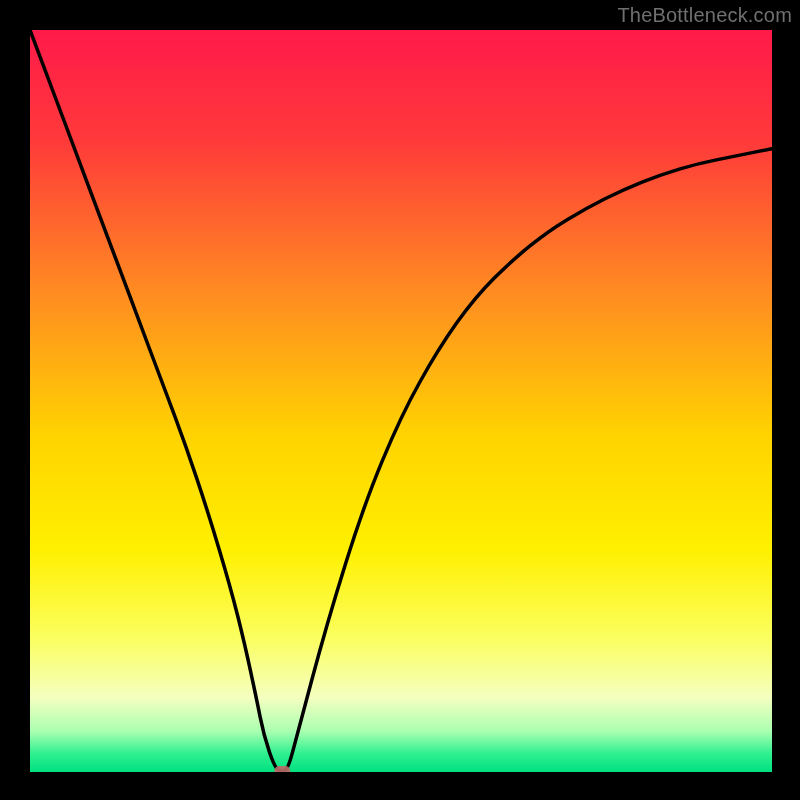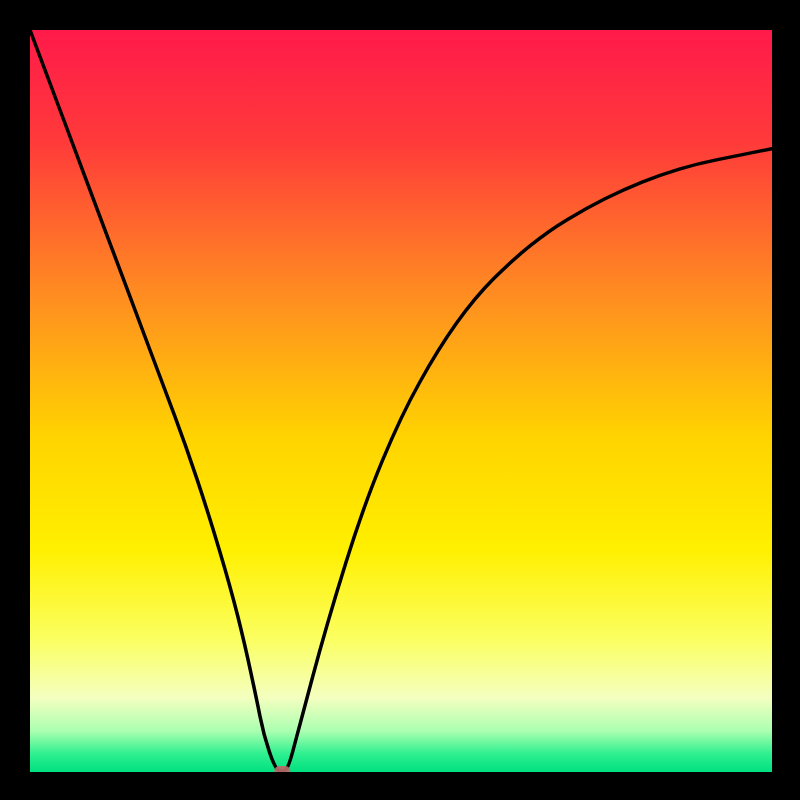--- a/index.html
+++ b/index.html
@@ -84,13 +84,14 @@
       </defs>
       <rect x="0" y="0" width="742" height="742" fill="url(#bgGrad)"></rect>
     </svg>
 
     <svg class="curve-svg" viewBox="0 0 742 742" preserveAspectRatio="none">
       <path id="curvePath" class="curve-path" d="M 0.0 0.0 Q 22.3 59.4 33.4 89.0 Q 44.5 118.7 55.6 148.4 Q 66.8 178.1 77.9 207.8 Q 89.0 237.4 100.2 267.1 Q 111.3 296.8 122.4 326.5 Q 133.6 356.2 144.7 385.8 Q 155.8 415.5 166.9 448.9 Q 178.1 482.3 189.2 519.4 Q 200.3 556.5 207.8 586.2 Q 215.2 615.9 220.7 641.8 Q 226.3 667.8 230.0 686.3 Q 233.7 704.9 239.3 721.6 Q 244.9 738.3 248.6 740.1 Q 252.3 742.0 255.2 740.1 Q 258.2 738.3 262.7 721.6 Q 267.1 704.9 282.0 649.3 Q 296.8 593.6 315.4 534.2 Q 333.9 474.9 352.5 430.4 Q 371.0 385.8 389.6 352.5 Q 408.1 319.1 426.6 293.1 Q 445.2 267.1 463.8 248.6 Q 482.3 230.0 500.9 215.2 Q 519.4 200.3 538.0 189.2 Q 556.5 178.1 575.0 168.8 Q 593.6 159.5 612.1 152.1 Q 630.7 144.7 649.3 139.1 Q 667.8 133.6 686.4 129.9 Q 704.9 126.1 723.5 122.4 T 742.0 118.7"></path>
       <rect id="markerDot" class="marker" rx="5" ry="5" width="16" height="11" x="244.3" y="736.0"></rect>
     </svg>
   </div>
 
+  <div class="watermark">TheBottleneck.com</div>
 </div>
 
 </body></html>

